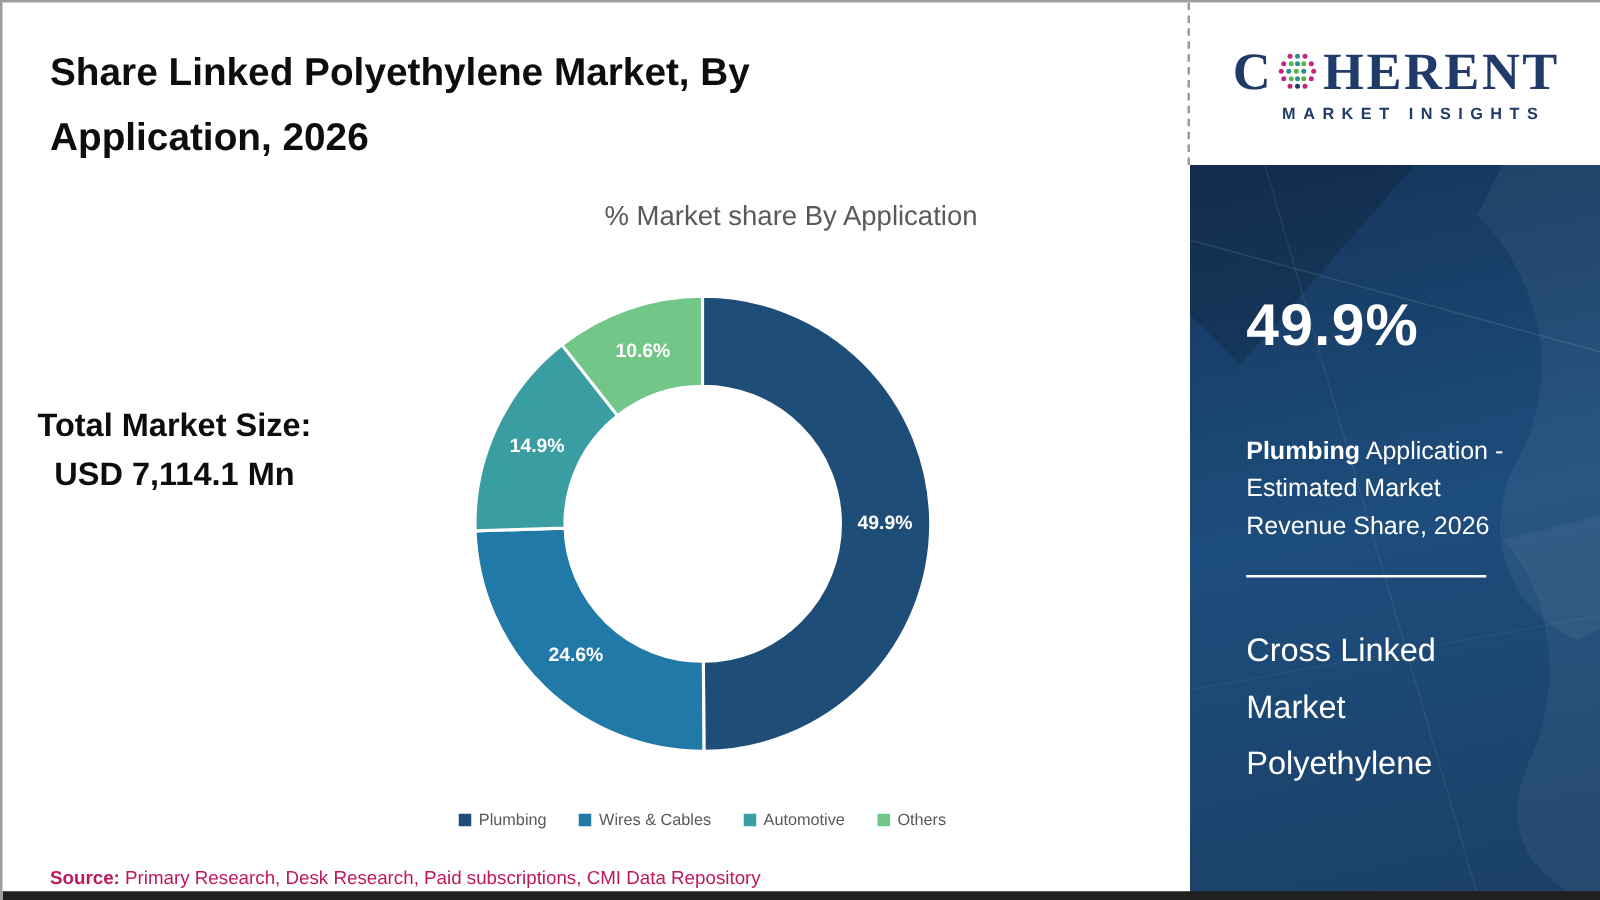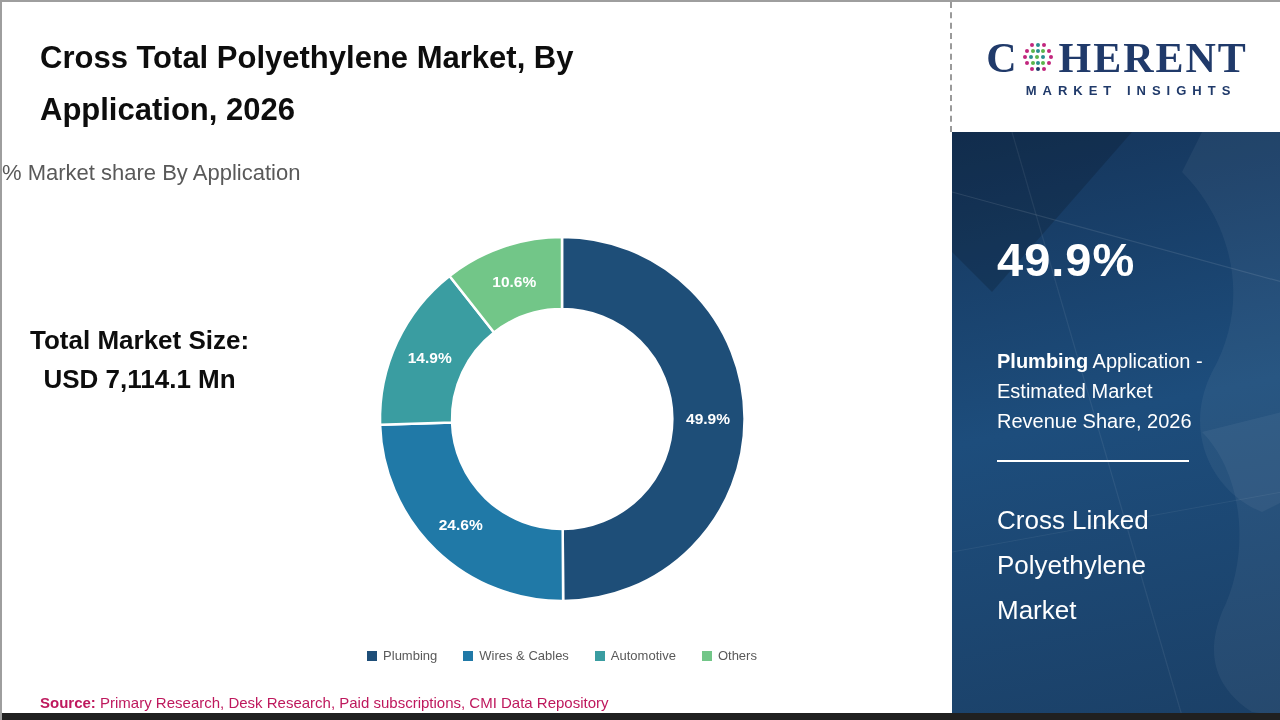--- a/index.html
+++ b/index.html
@@ -15,21 +15,21 @@
 
   
   .main { position:absolute; left:0; top:0; width:950px; height:714px; }
 
   .page-title {
     position:absolute; left:38px; top:30px; width:680px;
     font-size:31px; font-weight:bold; color:#0d0d0d; line-height:52px;
   }
   .chart-subtitle {
     position:absolute; left:0; top:158px; width:780px;
-    text-align:left; font-size:22px; color:#595959;
+    text-align:right; font-size:22px; color:#595959;
   }
 
   #donut-svg { position:absolute; left:365px; top:222px; }
 
   .total-market { position:absolute; left:28px; top:318px; color:#0d0d0d; }
   .total-market .tm-label { font-size:26px; line-height:40px;font-weight:bold; }
   .total-market .tm-value { font-size:26px; line-height:38px; font-weight:bold;text-align:center; }
 
   .legend {
     position:absolute; left:170px; top:646px; width:780px;
@@ -94,21 +94,21 @@
     position:absolute; left:0; bottom:0; width:1280px; height:7px;
     background:#202020;
   }
 </style>
 </head>
 <body>
 
 <div class="main">
 
   <div class="page-title">
-    <div>Cross Total Polyethylene Market, By</div>
+    <div>Share Linked Polyethylene Market, By</div>
     <div>Application, 2026</div>
   </div>
 
   <div class="chart-subtitle">% Market share By Application</div>
 
   <svg id="donut-svg" width="390" height="390" viewBox="0 0 390 390">
       <path d="M 195.00 13.00 A 182 182 0 0 1 196.14 377.00 L 195.69 305.00 A 110 110 0 0 0 195.00 85.00 Z" fill="#1E4E78" stroke="#ffffff" stroke-width="2.5"></path>
       <text x="341.0" y="194.5" text-anchor="middle" dominant-baseline="central" fill="#ffffff" font-size="15.5" font-weight="bold" font-family="&quot;Liberation Sans&quot;, sans-serif">49.9%</text>
       <path d="M 196.14 377.00 A 182 182 0 0 1 13.09 200.72 L 85.05 198.46 A 110 110 0 0 0 195.69 305.00 Z" fill="#2079A7" stroke="#ffffff" stroke-width="2.5"></path>
       <text x="93.7" y="300.2" text-anchor="middle" dominant-baseline="central" fill="#ffffff" font-size="15.5" font-weight="bold" font-family="&quot;Liberation Sans&quot;, sans-serif">24.6%</text>
@@ -186,18 +186,18 @@
     <path d="M250,300 C290,340 300,420 270,480 C250,530 270,560 300,580 L330,584 L330,280 Z" fill="rgba(255,255,255,0.05)"></path>
     <path d="M0,60 L330,150" stroke="rgba(255,255,255,0.10)" stroke-width="1.2" fill="none"></path>
     <path d="M60,0 L230,584" stroke="rgba(255,255,255,0.07)" stroke-width="1.2" fill="none"></path>
     <path d="M0,420 L330,360" stroke="rgba(255,255,255,0.06)" stroke-width="1" fill="none"></path>
   </svg>
   <div class="panel-value">49.9%</div>
   <div class="panel-desc"><b>Plumbing</b><span> Application - Estimated Market Revenue Share, 2026</span></div>
   <div class="panel-divider"></div>
   <div class="panel-footer">
     <div>Cross Linked</div>
+    <div>Market</div>
     <div>Polyethylene</div>
-    <div>Market</div>
   </div>
 </div>
 
 <div class="bottom-bar"></div>
 
 </body></html>

